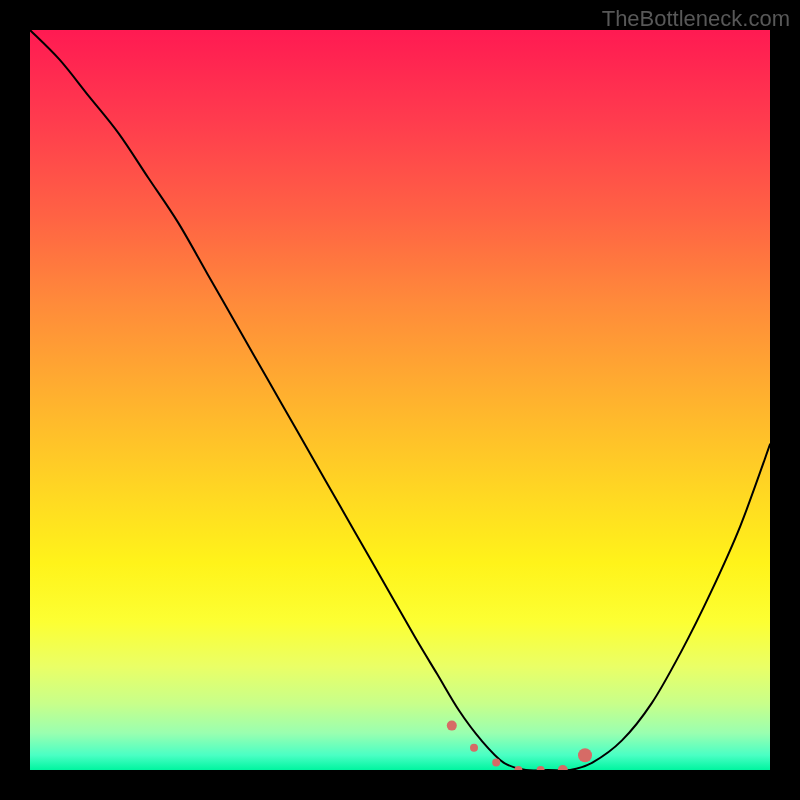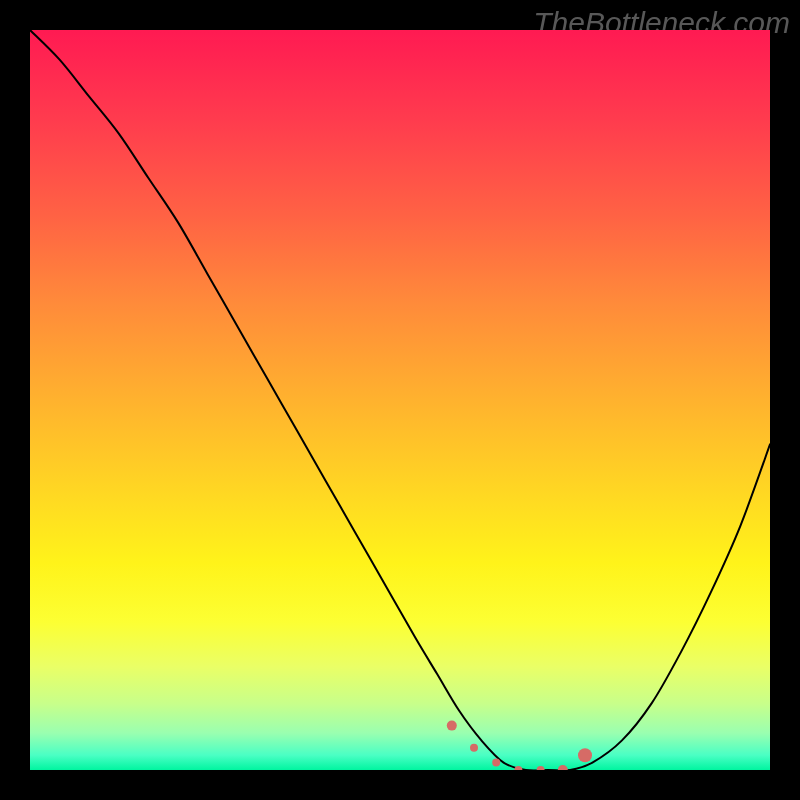--- a/index.html
+++ b/index.html
@@ -8,24 +8,23 @@
     position: relative;
     width: 800px;
     height: 800px;
     background: #000;
   }
   .watermark {
     position: absolute;
     top: 6px;
     right: 10px;
     font-family: Arial, Helvetica, sans-serif;
-    font-size: 30px;
+    font-size: 22px;
     color: #585858;
     user-select: none;
-    font-style: italic;
   }
   .plot {
     position: absolute;
     left: 30px;
     top: 30px;
     width: 740px;
     height: 740px;
   }
   .gradient {
     position: absolute;

